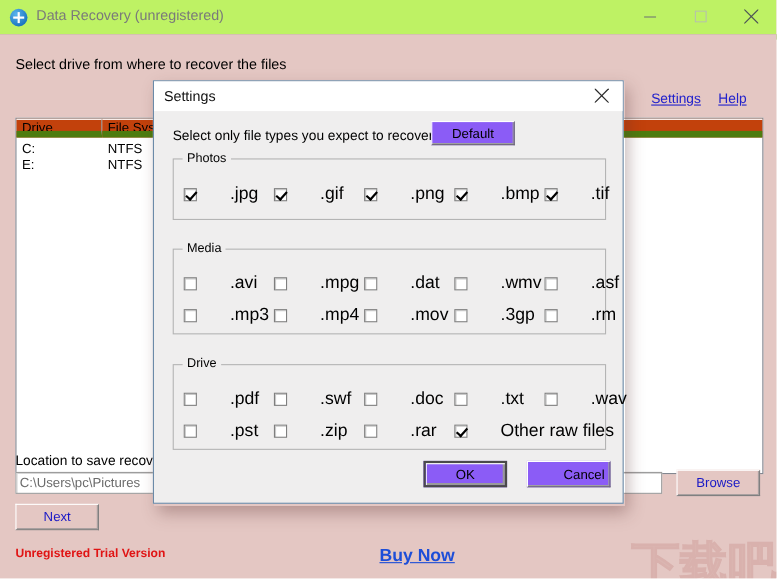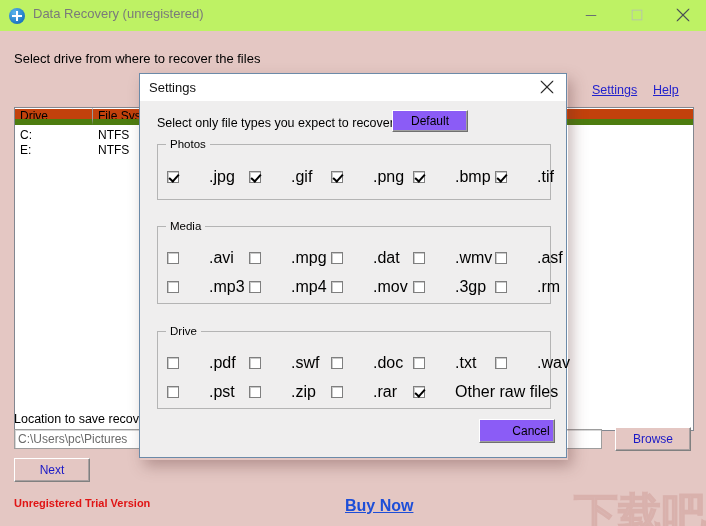--- a/index.html
+++ b/index.html
@@ -473,16 +473,17 @@
       <div class="cbitem" style="left:173px;top:51px">
         <span class="cbox"></span>
         <span>.rar</span>
       </div>
       <div class="cbitem" style="left:255px;top:51px">
         <span class="cbox checked"></span>
         <span>Other raw files</span>
       </div>
     </div>
 
+    <div class="btn-dlg btn-ok">OK</div>
     <div class="btn-dlg btn-cancel">Cancel</div>
   </div>
 
 </div>
 
 </body></html>

